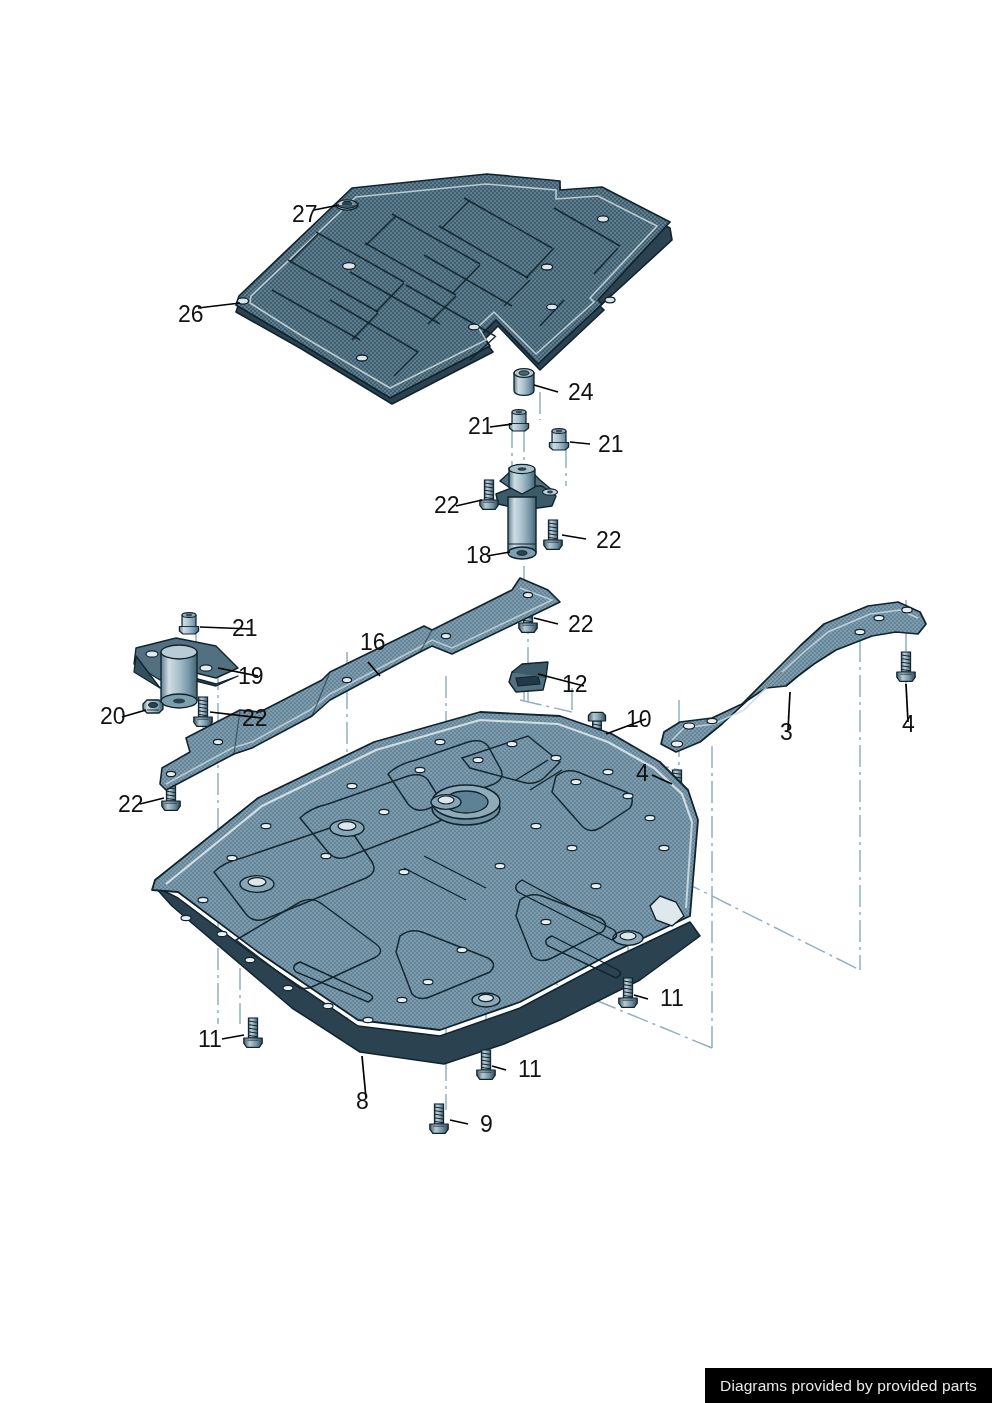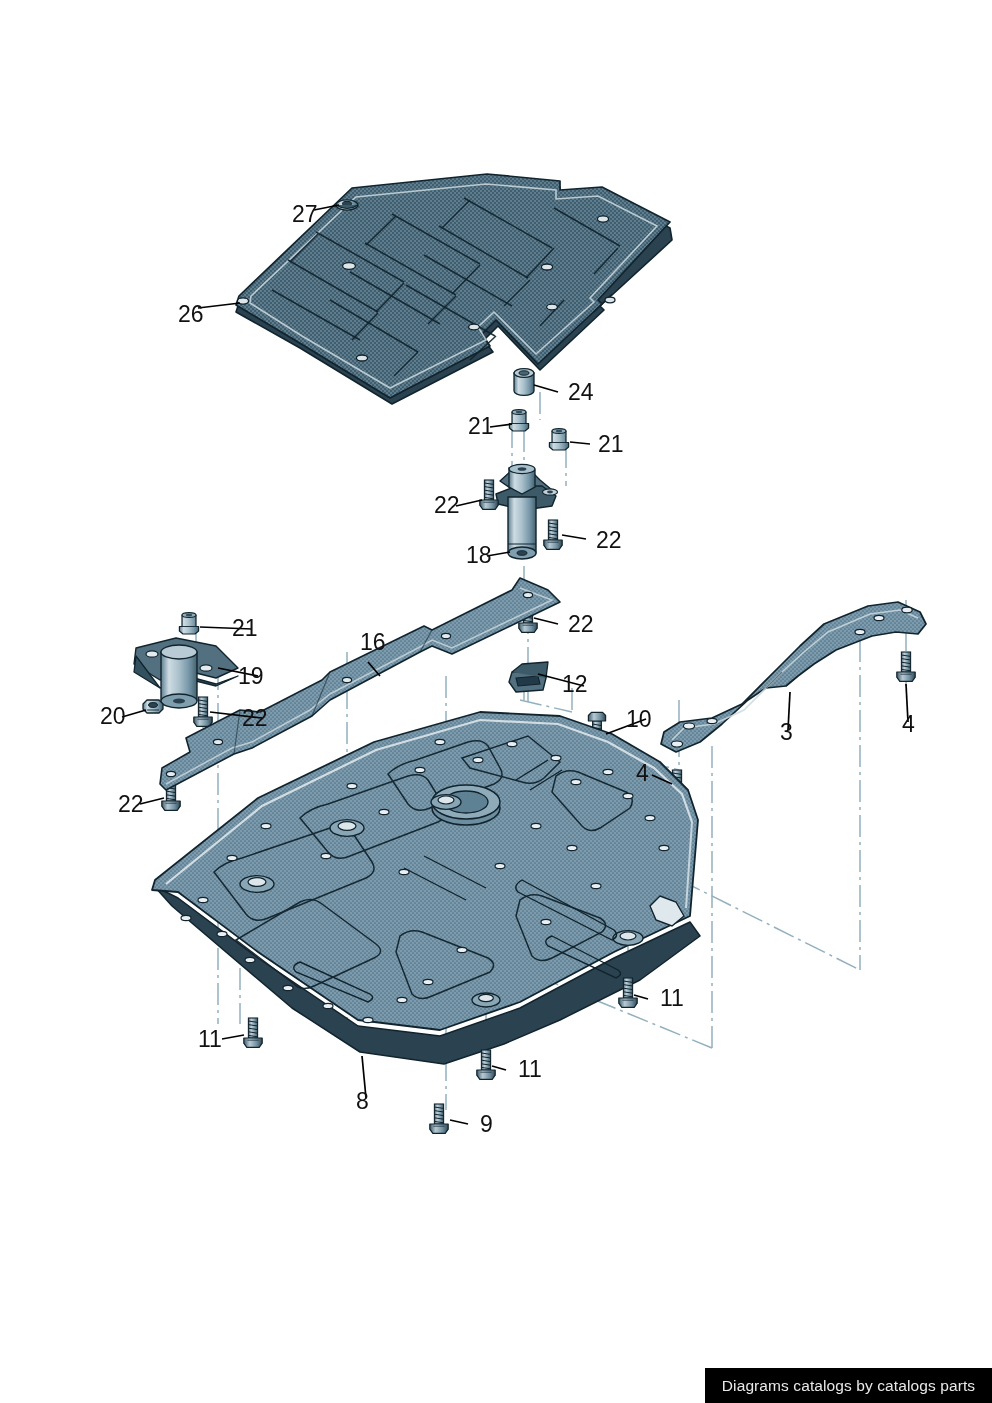--- a/index.html
+++ b/index.html
@@ -448,16 +448,16 @@
     <text class="callout-text" x="118" y="812">22</text>
     <text class="callout-text" x="660" y="1006">11</text>
     <text class="callout-text" x="198" y="1047">11</text>
     <text class="callout-text" x="518" y="1077">11</text>
     <text class="callout-text" x="356" y="1109">8</text>
     <text class="callout-text" x="480" y="1132">9</text>
   </g>
 </svg>
 
 <div id="watermark">
-  <span>Diagrams catalogs by catalogs parts</span>
+  <span>Diagrams provided by provided parts</span>
 </div>
 
 </div>
 
 </body></html>

